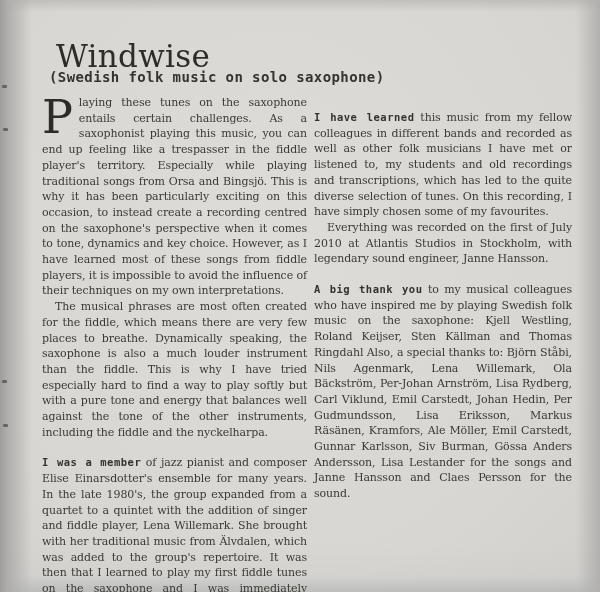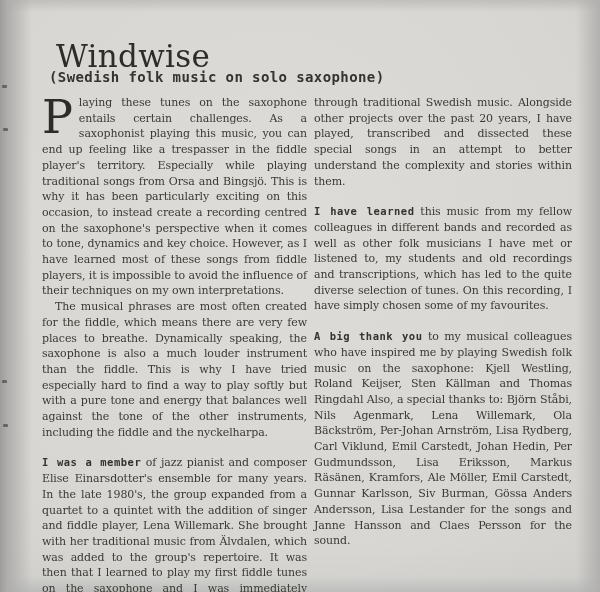--- a/index.html
+++ b/index.html
@@ -96,23 +96,23 @@
     <p>
       <span class="dropcap">P</span><span>laying these tunes on the saxophone entails certain challenges. As a saxophonist playing this music, you can end up feeling like a trespasser in the fiddle player's territory. Especially while playing traditional songs from Orsa and Bingsjö. This is why it has been particularly exciting on this occasion, to instead create a recording centred on the saxophone's perspective when it comes to tone, dynamics and key choice. However, as I have learned most of these songs from fiddle players, it is impossible to avoid the influence of their techniques on my own interpretations.</span>
     </p>
     <p class="indent">The musical phrases are most often created for the fiddle, which means there are very few places to breathe. Dynamically speaking, the saxophone is also a much louder instrument than the fiddle. This is why I have tried especially hard to find a way to play softly but with a pure tone and energy that balances well against the tone of the other instruments, including the fiddle and the nyckelharpa.</p>
     <p class="spaced">
       <span class="lead">I was a member</span><span> of jazz pianist and composer Elise Einarsdotter's ensemble for many years. In the late 1980's, the group expanded from a quartet to a quintet with the addition of singer and fiddle player, Lena Willemark. She brought with her traditional music from Älvdalen, which was added to the group's repertoire. It was then that I learned to play my first fiddle tunes on the saxophone and I was immediately captured by the ingenious melodies. For me, this became the starting point of an adventurous journey</span>
     </p>
   </div>
 
   <div class="col col-right">
-    <p>through traditional Swedish music. Alongside other projects over the past 20 years, I have played, transcribed and dissected these special songs in an attempt to better understand the complexity and stories within them.</p>
     <p class="spaced">
       <span class="lead">I have learned</span><span> this music from my fellow colleagues in different bands and recorded as well as other folk musicians I have met or listened to, my students and old recordings and transcriptions, which has led to the quite diverse selection of tunes. On this recording, I have simply chosen some of my favourites.</span>
     </p>
+    <p class="indent">Everything was recorded on the first of July 2010 at Atlantis Studios in Stockholm, with legendary sound engineer, Janne Hansson.</p>
     <p class="spaced">
       <span class="lead">A big thank you</span><span> to my musical colleagues who have inspired me by playing Swedish folk music on the saxophone: Kjell Westling, Roland Keijser, Sten Källman and Thomas Ringdahl Also, a special thanks to: Björn Ståbi, Nils Agenmark, Lena Willemark, Ola Bäckström, Per-Johan Arnström, Lisa Rydberg, Carl Viklund, Emil Carstedt, Johan Hedin, Per Gudmundsson, Lisa Eriksson, Markus Räsänen, Kramfors, Ale Möller, Emil Carstedt, Gunnar Karlsson, Siv Burman, Gössa Anders Andersson, Lisa Lestander for the songs and Janne Hansson and Claes Persson for the sound.</span>
     </p>
 
   </div>
 
 </div>
 
 </body></html>

